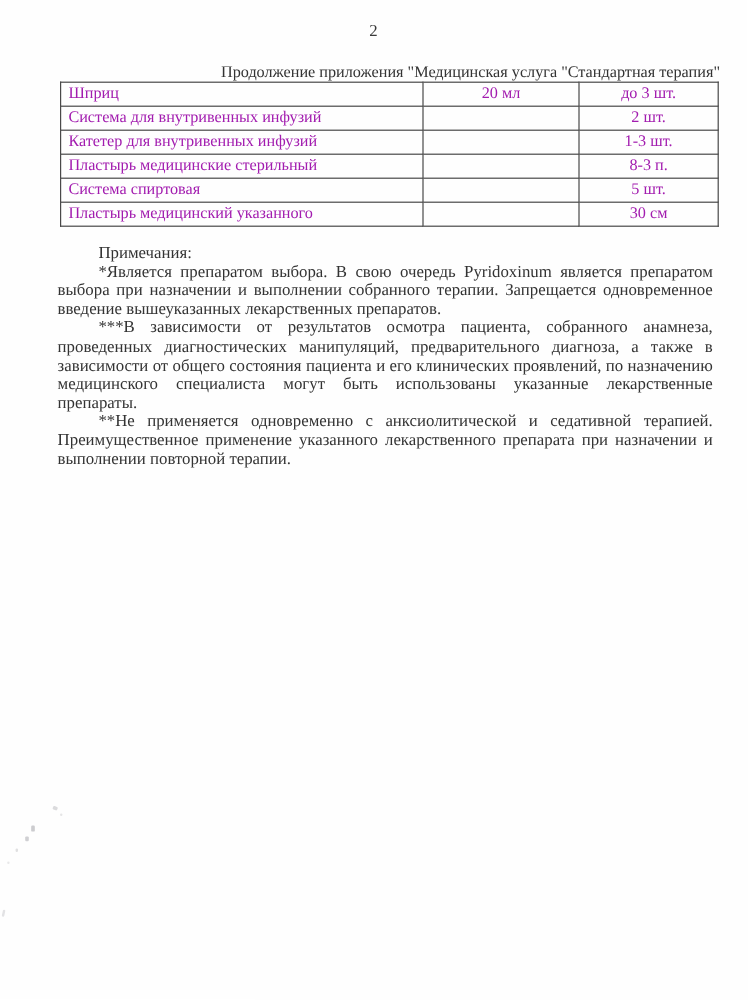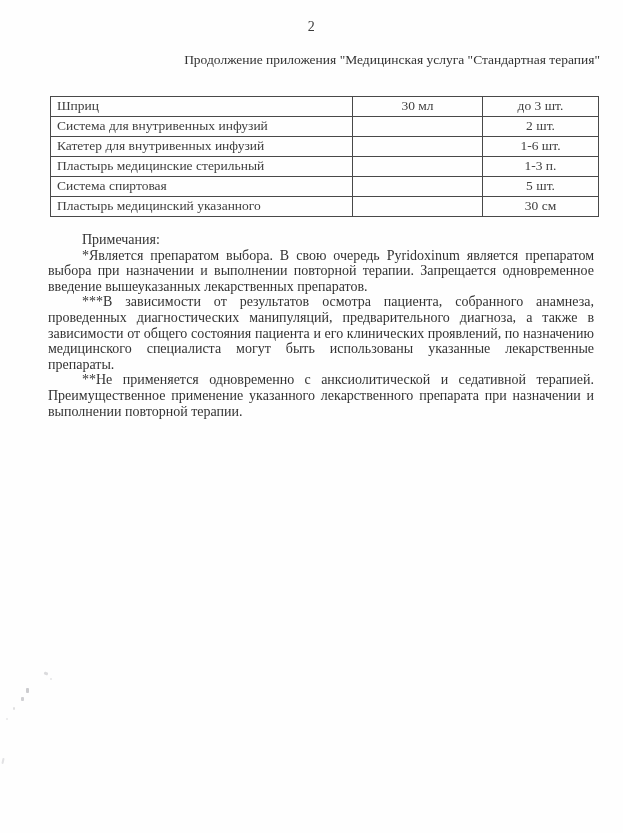--- a/index.html
+++ b/index.html
@@ -25,26 +25,26 @@
   }
   .continuation-header {
     margin-top: 17px;
     text-align: right;
     padding-right: 23px;
     font-size: 13.5px;
     color: #333333;
     white-space: nowrap;
   }
   table.supplies {
-    margin: 28px 0 0 50px;
+    margin: 0 0 0 50px;
     width: 525px;
     border-collapse: collapse;
     table-layout: fixed;
     font-size: 13.5px;
-    color: #404040;
+    color: #a21caf;
   }
   table.supplies td {
     border: 1px solid #494949;
     height: 20px;
     padding: 1px 6px 2px 6px;
     vertical-align: middle;
     overflow: hidden;
     white-space: nowrap;
   }
   td.c-name   { width: 302px; text-align: left; }
@@ -77,54 +77,54 @@
 <div class="page">
 
   <div class="page-number">2</div>
 
   <div class="continuation-header">Продолжение приложения "Медицинская услуга "Стандартная терапия"</div>
 
   <table class="supplies">
     <tbody>
       <tr>
         <td class="c-name">Шприц</td>
-        <td class="c-volume">30 мл</td>
+        <td class="c-volume">20 мл</td>
         <td class="c-qty">до 3 шт.</td>
       </tr>
       <tr>
         <td class="c-name">Система для внутривенных инфузий</td>
         <td class="c-volume"></td>
         <td class="c-qty">2 шт.</td>
       </tr>
       <tr>
         <td class="c-name">Катетер для внутривенных инфузий</td>
         <td class="c-volume"></td>
-        <td class="c-qty">1-6 шт.</td>
+        <td class="c-qty">1-3 шт.</td>
       </tr>
       <tr>
         <td class="c-name">Пластырь медицинские стерильный</td>
         <td class="c-volume"></td>
-        <td class="c-qty">1-3 п.</td>
+        <td class="c-qty">8-3 п.</td>
       </tr>
       <tr>
         <td class="c-name">Система спиртовая</td>
         <td class="c-volume"></td>
         <td class="c-qty">5 шт.</td>
       </tr>
       <tr>
         <td class="c-name">Пластырь медицинский указанного</td>
         <td class="c-volume"></td>
         <td class="c-qty">30 см</td>
       </tr>
     </tbody>
   </table>
 
   <div class="notes">
     <p>Примечания:</p>
-    <p>*Является препаратом выбора. В свою очередь Pyridoxinum является препаратом выбора при назначении и выполнении повторной терапии. Запрещается одновременное введение вышеуказанных лекарственных препаратов.</p>
+    <p>*Является препаратом выбора. В свою очередь Pyridoxinum является препаратом выбора при назначении и выполнении собранного терапии. Запрещается одновременное введение вышеуказанных лекарственных препаратов.</p>
     <p>***В зависимости от результатов осмотра пациента, собранного анамнеза, проведенных диагностических манипуляций, предварительного диагноза, а также в зависимости от общего состояния пациента и его клинических проявлений, по назначению медицинского специалиста могут быть использованы указанные лекарственные препараты.</p>
     <p>**Не применяется одновременно с анксиолитической и седативной терапией. Преимущественное применение указанного лекарственного препарата при назначении и выполнении повторной терапии.</p>
   </div>
 
   <span class="artifact a1"></span>
   <span class="artifact a2"></span>
   <span class="artifact a3"></span>
   <span class="artifact a4"></span>
   <span class="artifact a5"></span>
   <span class="artifact a6"></span>

